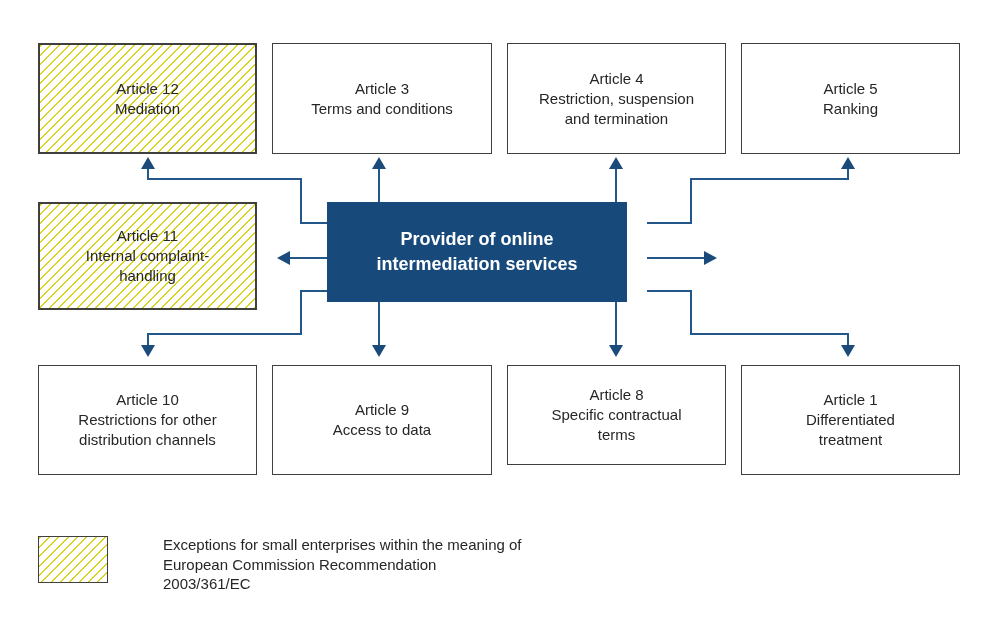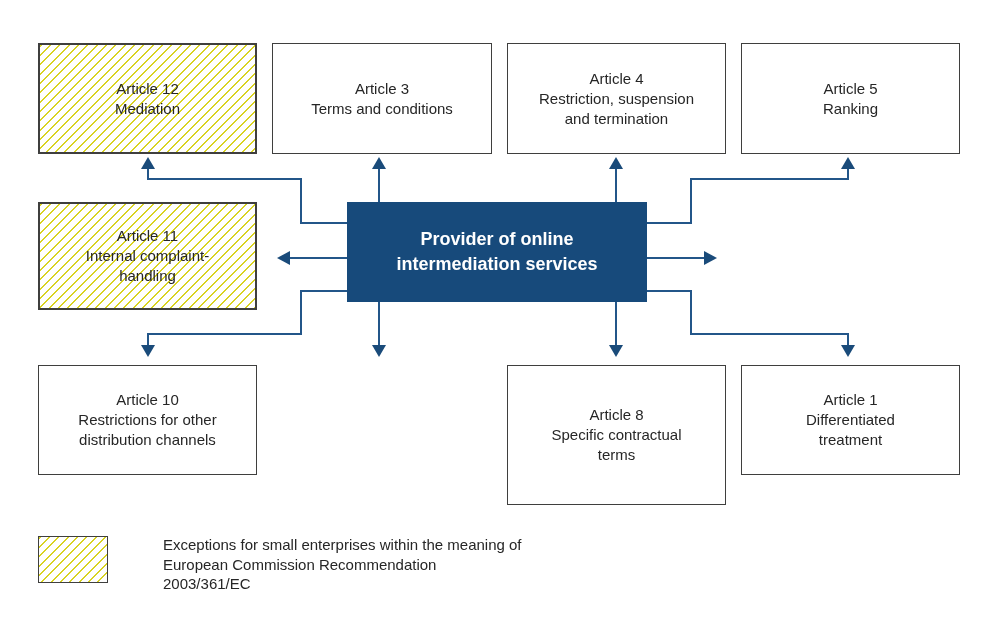--- a/index.html
+++ b/index.html
@@ -53,21 +53,21 @@
     background-image: repeating-linear-gradient(
       135deg,
       var(--hatch) 0px, var(--hatch) 1.5px,
       rgba(0,0,0,0) 1.5px, rgba(0,0,0,0) 6.6px
     );
     justify-content: center;
   }
   .node-label { white-space: pre-line; }
   .center-node {
     position: absolute;
-    left: 347px; top: 202px;
+    left: 327px; top: 202px;
     width: 300px; height: 100px;
     background: var(--navy);
     color: #ffffff;
     display: flex;
     align-items: center;
     justify-content: center;
     text-align: center;
     font-size: 18px;
     font-weight: bold;
     line-height: 25px;
@@ -160,21 +160,25 @@
   <div class="center-node">
     <span class="center-label">Provider of online
 intermediation services</span>
   </div>
 
   <div class="node" style="left:38px;top:365px;width:219px;height:110px">
     <span class="node-label">Article 10
 Restrictions for other
 distribution channels</span>
   </div>
-  <div class="node" style="left:507px;top:365px;width:219px;height:140px">
+  <div class="node" style="left:272px;top:365px;width:220px;height:110px">
+    <span class="node-label">Article 9
+Access to data</span>
+  </div>
+  <div class="node" style="left:507px;top:365px;width:219px;height:100px">
     <span class="node-label">Article 8
 Specific contractual
 terms</span>
   </div>
   <div class="node" style="left:741px;top:365px;width:219px;height:110px">
     <span class="node-label">Article 1
 Differentiated
 treatment</span>
   </div>
 

